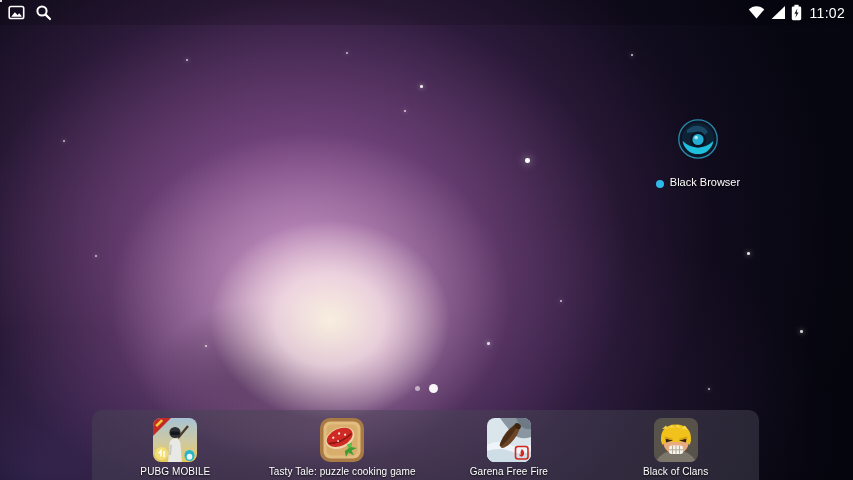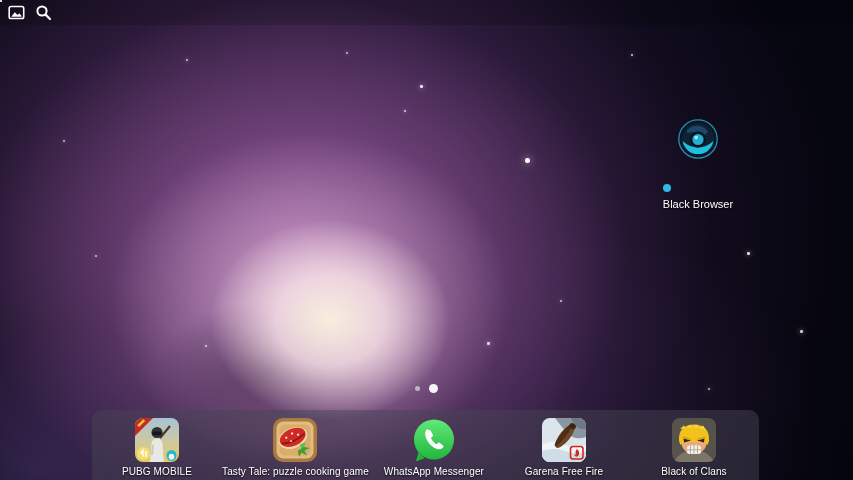--- a/index.html
+++ b/index.html
@@ -32,21 +32,21 @@
   .sb-left { display:flex; align-items:center; gap:10px; }
   .sb-right { margin-left:auto; display:flex; align-items:center; gap:5px; }
   .sb-time { font-size:14px; color:#fff; margin-left:3px; letter-spacing:0.3px; }
 
   
   .shortcut {
     position:absolute; left:650px; top:118px; width:96px; z-index:20;
     display:flex; flex-direction:column; align-items:center; cursor:default;
   }
   .shortcut-icon { width:42px; height:42px; }
-  .shortcut-caption { margin-top:24px; display:flex; align-items:flex-start; gap:6px;flex-direction:column; }
+  .shortcut-caption { margin-top:16px; display:flex; align-items:flex-end; gap:6px; }
   .notif-dot { width:8px; height:8px; border-radius:50%; background:#2fb9e8; }
   .shortcut-label {
     color:#fff; font-size:11px; white-space:nowrap;
     text-shadow:0 1px 2px rgba(0,0,0,0.9);
   }
 
   
   .page-dots {
     position:absolute; left:0; right:0; top:384px; z-index:20;
     display:flex; justify-content:center; align-items:center; gap:9px;
@@ -325,20 +325,34 @@
   <div class="sb-left">
     <svg width="17" height="17" viewBox="0 0 17 17">
       <rect x="1.2" y="2.5" width="14.5" height="12" rx="1.8" fill="none" stroke="#fff" stroke-width="1.6"></rect>
       <path d="M3.4 12.6 L6.8 8.2 L9.6 11 L11.2 9.2 L13.6 12 L13.6 12.8 L3.4 12.8 Z" fill="#fff"></path>
     </svg>
     <svg width="17" height="17" viewBox="0 0 17 17">
       <circle cx="7" cy="7" r="4.6" fill="none" stroke="#fff" stroke-width="2"></circle>
       <line x1="10.6" y1="10.6" x2="15" y2="15" stroke="#fff" stroke-width="2.2" stroke-linecap="round"></line>
     </svg>
   </div>
+  <div class="sb-right">
+    <svg width="17" height="15" viewBox="0 0 17 15">
+      <path d="M8.5 13.6 L0.8 4.6 C2.9 2.4 5.5 1.2 8.5 1.2 C11.5 1.2 14.1 2.4 16.2 4.6 Z" fill="#fff"></path>
+    </svg>
+    <svg width="16" height="15" viewBox="0 0 16 15">
+      <path d="M15 1 L15 14 L1.5 14 Z" fill="#fff"></path>
+    </svg>
+    <svg width="11" height="17" viewBox="0 0 11 17">
+      <rect x="3.4" y="0.8" width="4.2" height="2.4" fill="#fff"></rect>
+      <rect x="0.8" y="2.4" width="9.4" height="13.8" rx="1.4" fill="#fff"></rect>
+      <path d="M6.4 4.6 L3.4 9.8 L5.3 9.8 L4.4 13.8 L7.6 8.4 L5.7 8.4 Z" fill="#16161f"></path>
+    </svg>
+    <span class="sb-time">11:02</span>
+  </div>
 </div>
 
 <div class="shortcut">
   <svg class="shortcut-icon" viewBox="0 0 42 42">
     <circle cx="21" cy="21" r="20" fill="#0c1626"></circle>
     <circle cx="21" cy="21" r="19.2" fill="none" stroke="#2f9fc4" stroke-width="1.3" opacity="0.85"></circle>
     <circle cx="21" cy="21" r="16" fill="#0e2236"></circle>
     <path d="M10 12 Q16 6.5 23 8 Q28.5 9.5 31 14 L27 17.5 Q20 12.5 10 15 Z" fill="#1c4d6b" opacity="0.9"></path>
     <path d="M5.6 23 A15.6 15.6 0 0 0 36.4 23 Q29.5 29.5 21 29.5 Q12.5 29.5 5.6 23 Z" fill="#1fc0dd"></path>
     <circle cx="21" cy="21.5" r="8" fill="#0a1322"></circle>
@@ -401,34 +415,20 @@
         <circle cx="22" cy="16.5" r="1.1" fill="#fff" opacity="0.9"></circle>
         <circle cx="27" cy="20" r="1.1" fill="#fff" opacity="0.9"></circle>
         <circle cx="18" cy="23" r="1" fill="#fff" opacity="0.8"></circle>
       </g>
       <path d="M28 28 L33 25.5 L32 30 L38 31 L32.5 33.5 L35 38.5 L29.5 35.5 L27 40 L25.8 34 L30 31 Z" fill="#3f9e33"></path>
       <path d="M28 28 L33 25.5 L32 30 L30 31 Z" fill="#57c24a"></path>
     </svg>
     <span class="app-label">Tasty Tale: puzzle cooking game</span>
   </div>
 
-  <div class="dock-app">
-    <svg class="app-icon" viewBox="0 0 46 46">
-      <defs>
-        <linearGradient id="wag" x1="0" y1="0" x2="0" y2="1">
-          <stop offset="0" stop-color="#61e879"></stop>
-          <stop offset="1" stop-color="#1fb53a"></stop>
-        </linearGradient>
-      </defs>
-      <path d="M23 2.5 A20 20 0 1 0 23 42.5 A20 20 0 0 0 23 2.5 Z M9.5 37 L5.5 44 L5 44 L7.5 35.5 Z" fill="url(#wag)"></path>
-      <path d="M7.8 35.8 L5.2 44.2 L13.8 41.2 Z" fill="#1fb53a"></path>
-      <path d="M15.6 12.6 C13.8 14.2 13.2 16.8 14.4 20.2 C16 24.8 20.4 29.6 25.2 31.4 C28.2 32.5 30.8 32 32.4 30.2 C33.1 29.4 33.2 28.6 32.6 28.1 L28.9 25.4 C28.3 25 27.7 25.1 27.2 25.7 L26 27.1 C23.7 26.2 20.8 23.4 19.8 21 L21.3 19.6 C21.9 19.1 22 18.5 21.6 17.9 L19.1 14 C18.6 13.3 17.8 13.2 17 13.6 C16.5 13.9 16 12.2 15.6 12.6 Z" fill="#ffffff" transform="rotate(4 23 22)"></path>
-    </svg>
-    <span class="app-label">WhatsApp Messenger</span>
-  </div>
 
   <div class="dock-app">
     <svg class="app-icon" viewBox="0 0 46 46">
       <defs>
           <clipPath id="ffclip">
             <rect x="1" y="1" width="44" height="44" rx="8"></rect>
           </clipPath>
         </defs>
       <rect x="1" y="1" width="44" height="44" rx="8" fill="#dbe6ec"></rect>
       <g clip-path="url(#ffclip)">

